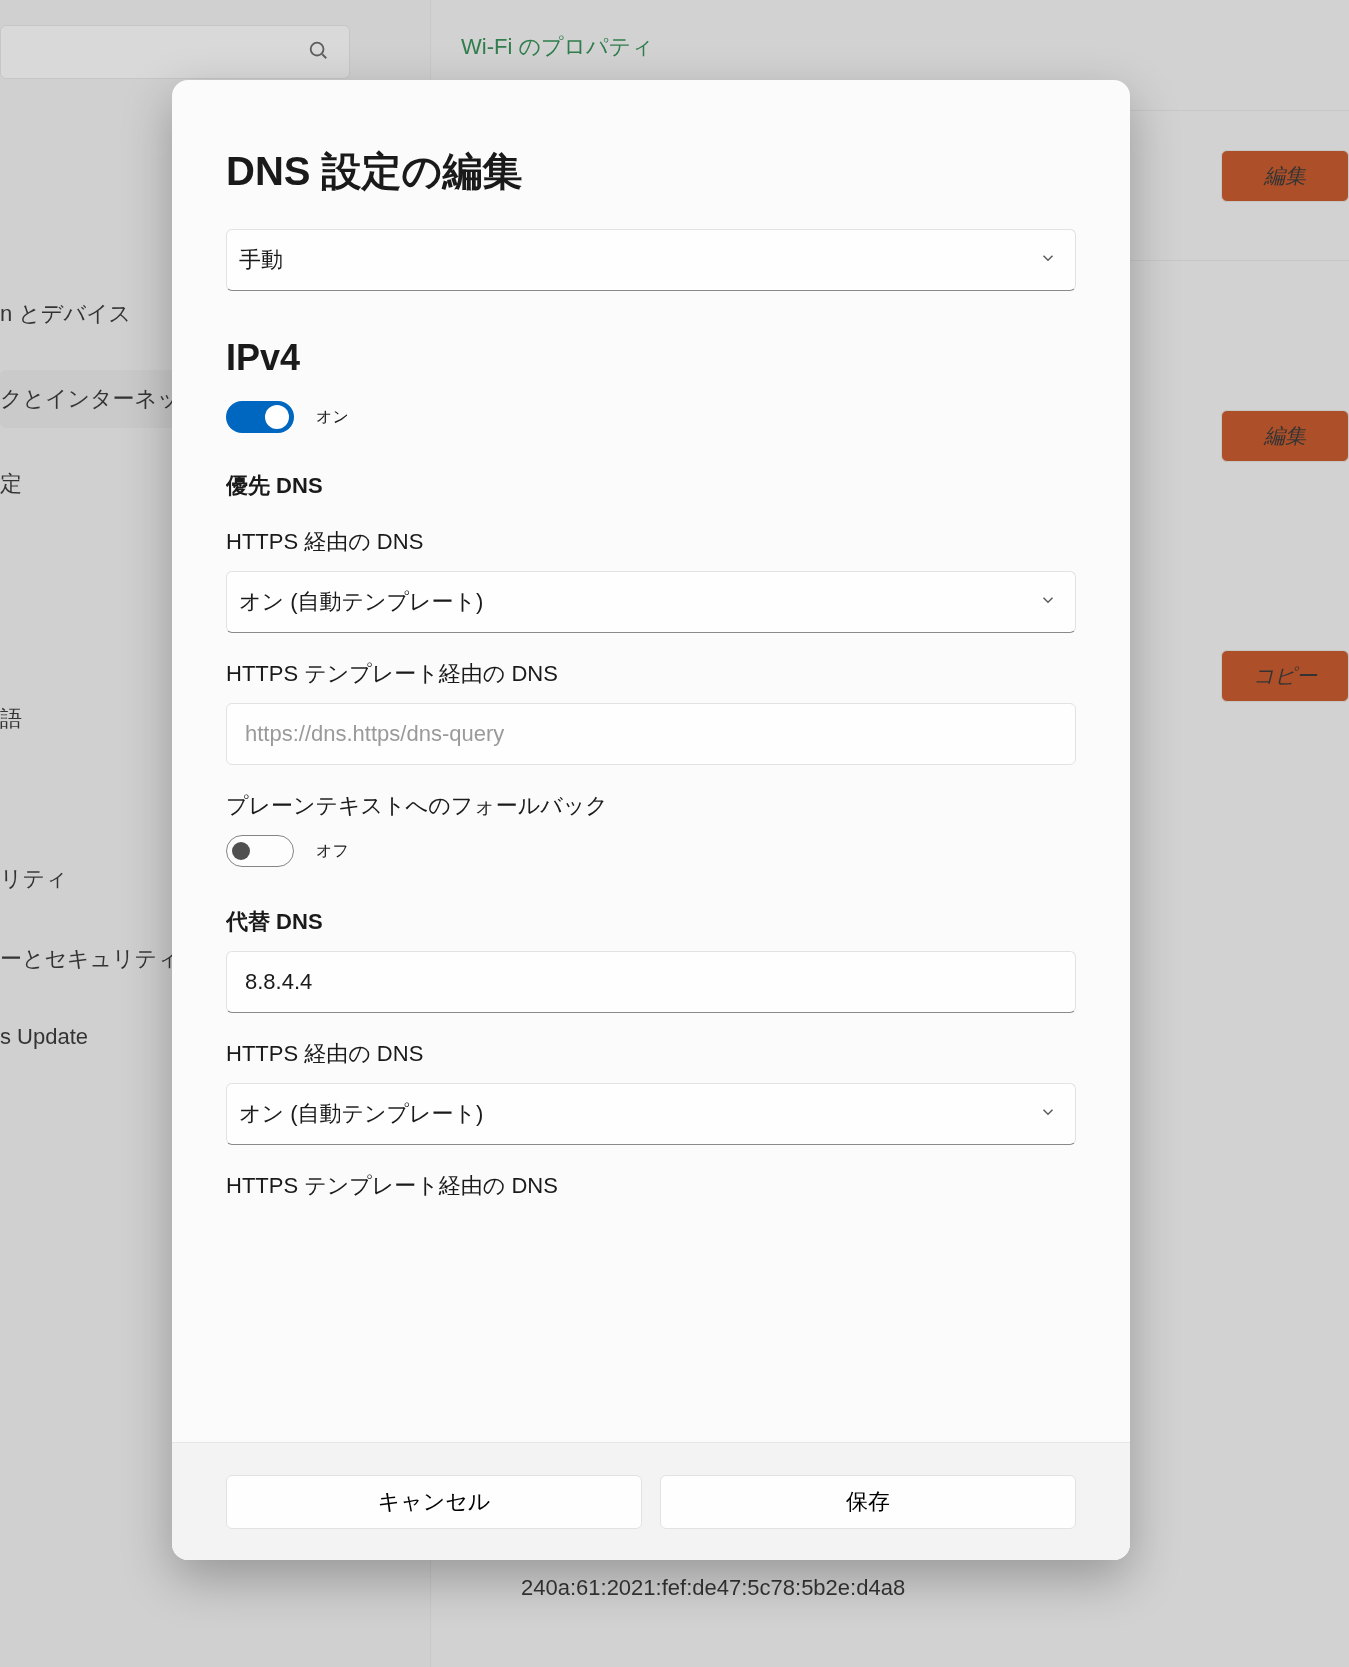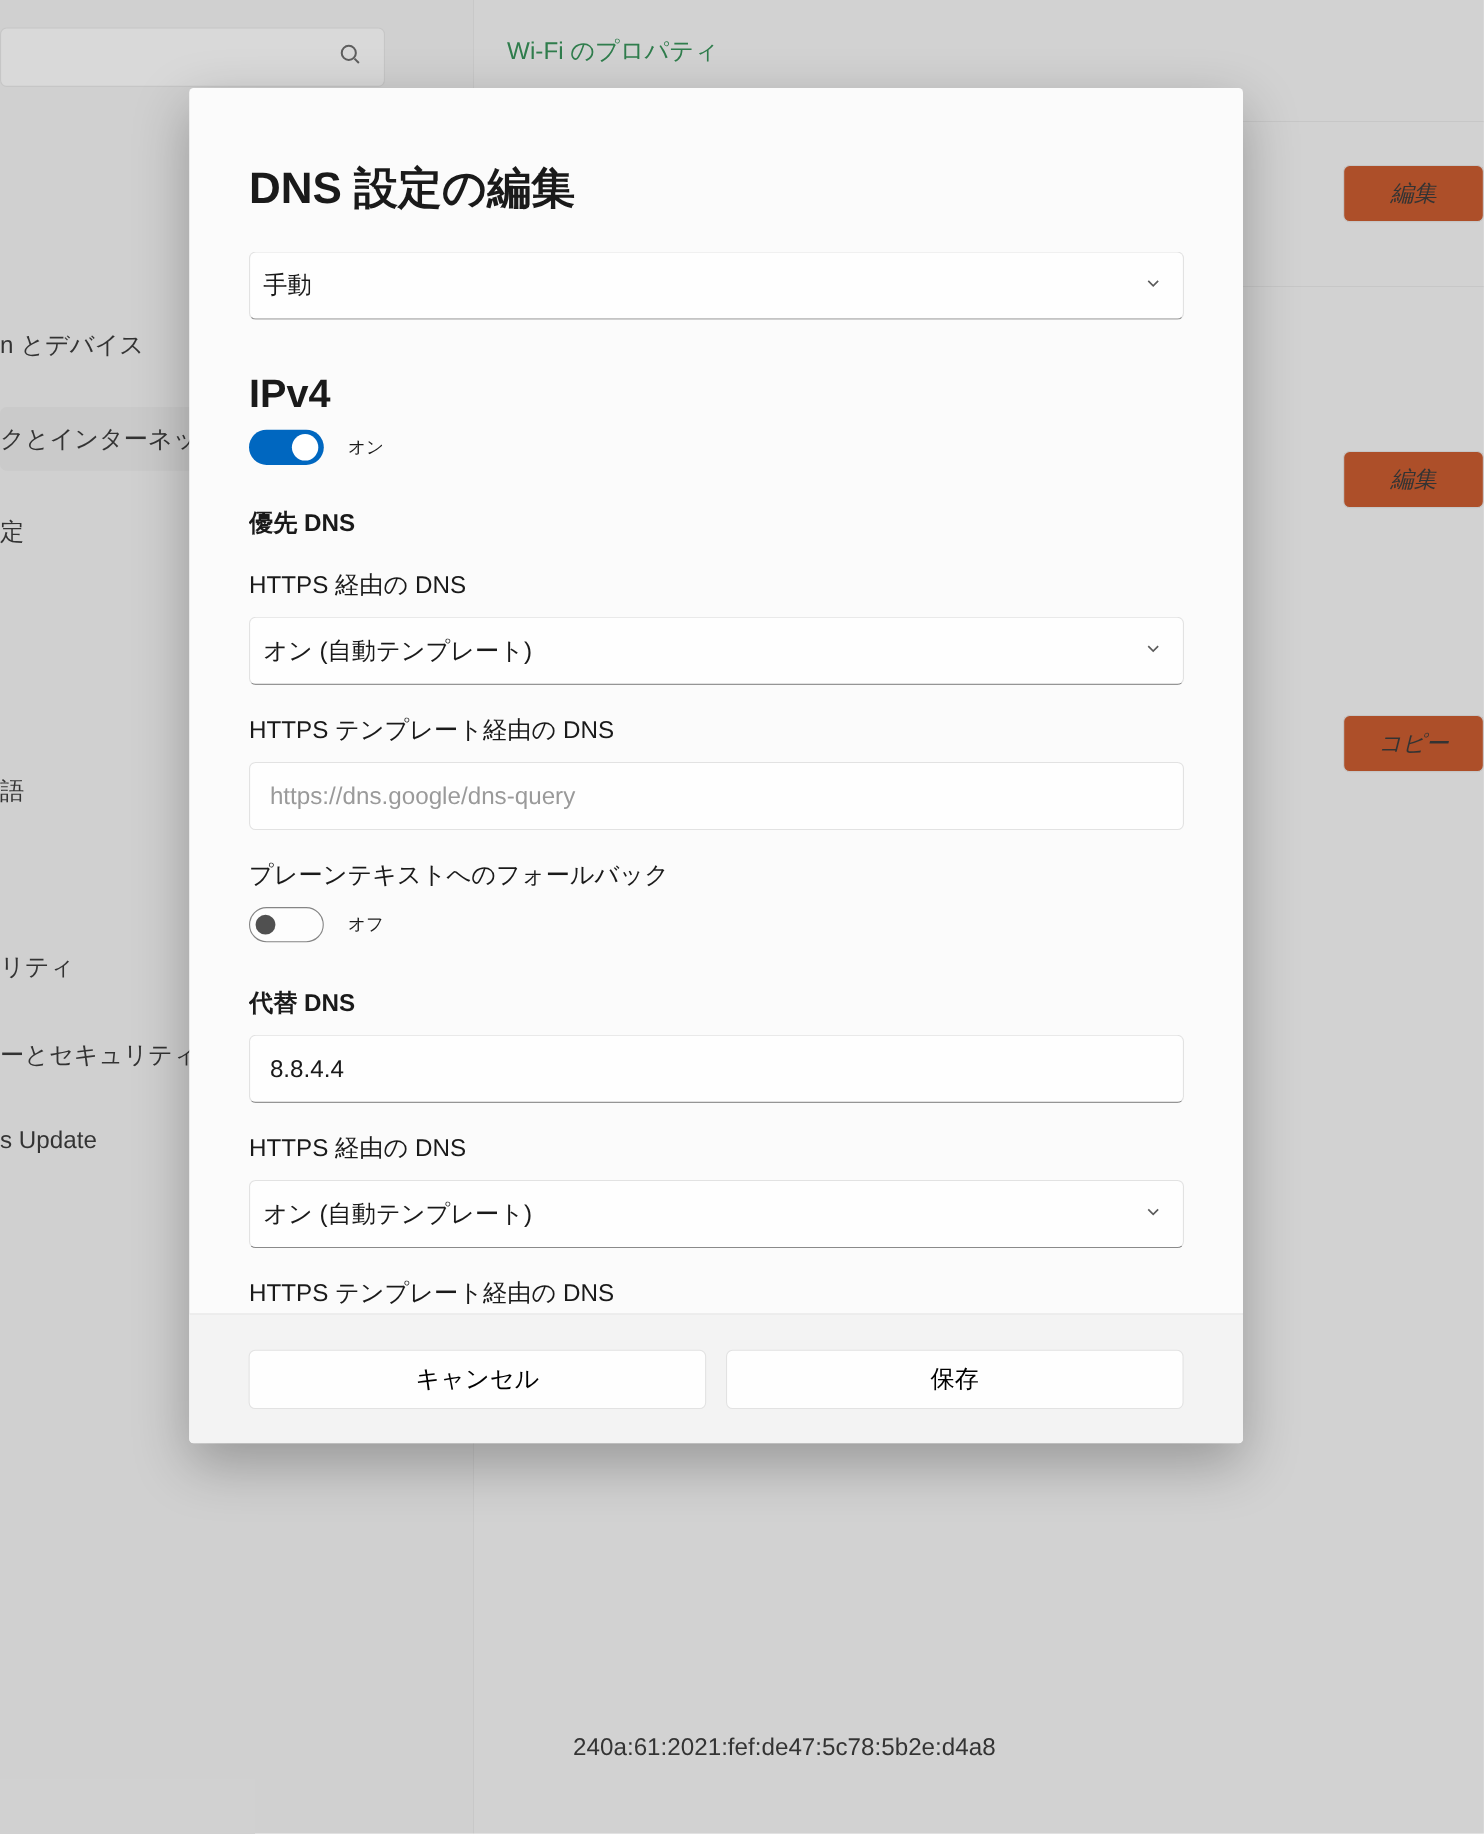--- a/index.html
+++ b/index.html
@@ -60,23 +60,23 @@
   
   .dim {
     position: absolute; inset: 0;
     background: rgba(120,120,120,0.28);
   }
 
   
   .modal {
     position: absolute;
     left: 172px; top: 80px;
-    width: 958px; height: 1232px;
+    width: 958px; height: 1480px;
     background: #fbfbfb;
-    border-radius: 4px;
+    border-radius: 16px;
     box-shadow: 0 18px 50px rgba(0,0,0,0.28);
     display: flex; flex-direction: column;
     overflow: hidden;
   }
   .modal-body {
     flex: 1; overflow: hidden; position: relative;
     padding: 64px 54px 0 54px;
   }
   .scroll-area {
     position: absolute; left: 54px; right: 32px; top: 64px; bottom: 0;
@@ -104,21 +104,21 @@
   .dropdown { justify-content: space-between; cursor: default; padding-left: 12px; }
   .dropdown .chevron svg { width: 18px; height: 18px; stroke: #5b5b5b; }
   .textbox input {
     border: none; outline: none; background: transparent;
     font-size: 22px; width: 100%; color: #1a1a1a;
     font-family: inherit;
   }
   .textbox.readonly { border-bottom: 1px solid #e2e2e2; }
   .textbox.readonly span { color: #9a9a9a; }
 
-  h2.section { font-size: 36px; font-weight: 600; margin: 46px 0 12px; }
+  h2.section { font-size: 36px; font-weight: 600; margin: 46px 0 22px; }
   .toggle-row { display: flex; align-items: center; gap: 22px; margin-bottom: 38px; }
   .toggle {
     width: 68px; height: 32px; border-radius: 16px; position: relative;
     cursor: default;
   }
   .toggle.on { background: #0067c0; }
   .toggle.off { background: #fdfdfd; border: 1.5px solid #858585; }
   .toggle .knob {
     position: absolute; width: 24px; height: 24px; border-radius: 50%;
     top: 50%; transform: translateY(-50%);
@@ -219,21 +219,21 @@
             <svg viewBox="0 0 24 24" fill="none" stroke="currentColor" stroke-width="2">
                 <polyline points="6 9 12 15 18 9"></polyline>
               </svg>
           </span>
         </div>
       </div>
 
       <div class="field-group">
         <div class="field-label light">HTTPS テンプレート経由の DNS</div>
         <div class="textbox readonly">
-          <span>https://dns.google/dns-query</span>
+          <span>https://dns.https/dns-query</span>
         </div>
       </div>
 
       <div class="field-group">
         <div class="field-label light">プレーンテキストへのフォールバック</div>
         <div class="toggle-row">
           <div class="toggle off">
             <div class="knob"></div>
           </div>
           <span class="toggle-label">オフ</span>

